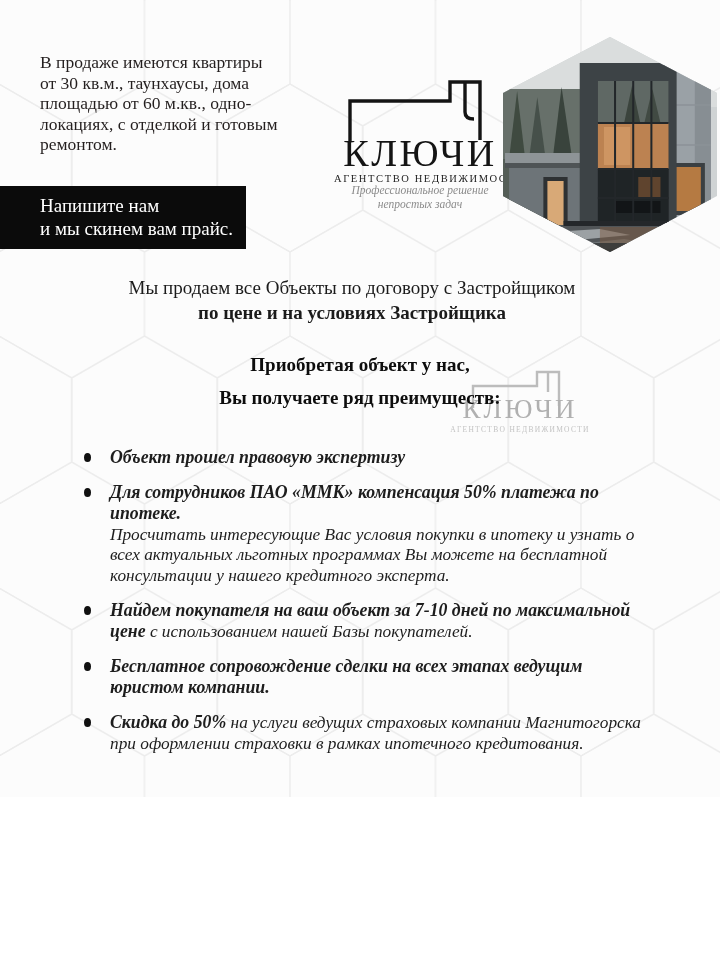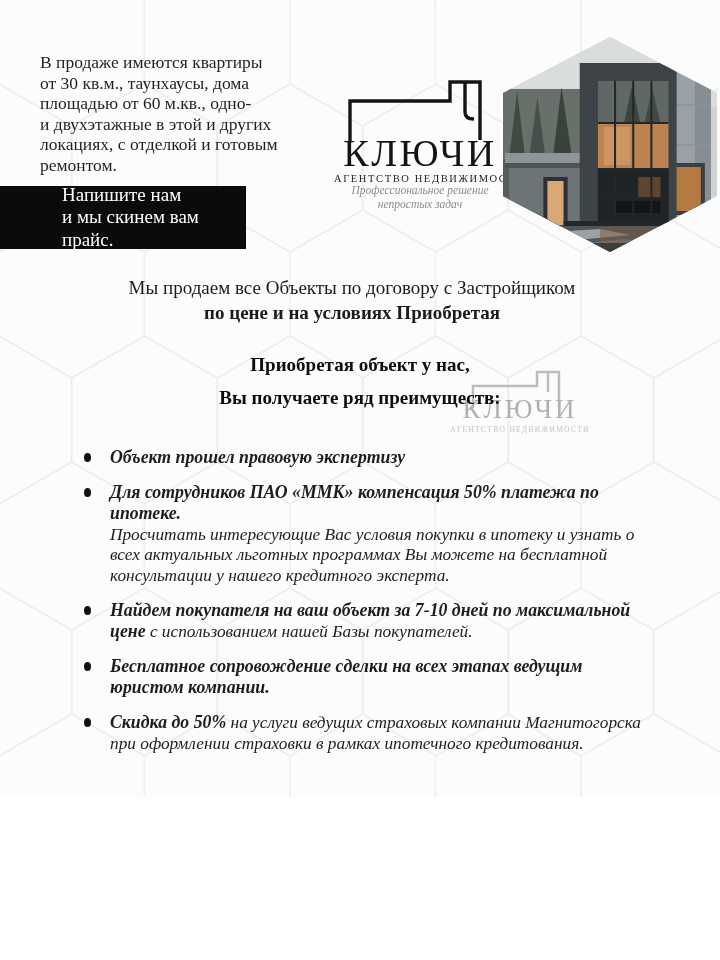--- a/index.html
+++ b/index.html
@@ -10,21 +10,21 @@
     font-family:"Liberation Serif","DejaVu Serif",serif;
     color:#1d1d1d;
   }
   .hexbg{position:absolute;left:0;top:0;z-index:0;}
   
   .intro{position:absolute;left:40px;top:52px;z-index:2;font-size:17.5px;line-height:20.6px;color:#241f1f;}
   
   .cta{
     position:absolute;left:0;top:186px;width:246px;height:63px;z-index:2;
     background:#0b0b0b;color:#ffffff;box-sizing:border-box;
-    display:flex;flex-direction:column;justify-content:center;padding-left:62px;
+    display:flex;flex-direction:column;justify-content:center;padding-left:40px;
     font-size:19px;line-height:22.5px;
   }
   
   .logoblock{position:absolute;left:334px;top:70px;width:172px;z-index:2;text-align:center;}
   .logoblock svg{display:block;margin:0 auto;}
   .logo-agency{font-size:10.5px;letter-spacing:1.6px;margin-top:3px;color:#1d1d1d;white-space:nowrap;}
   .logo-tag{font-style:italic;color:#8b8b8b;font-size:11.5px;line-height:13.5px;}
   
   .hexphoto{
     position:absolute;left:503px;top:37px;width:214px;height:215px;z-index:2;
@@ -70,21 +70,20 @@
         </g>
       </pattern>
     </defs>
     <rect width="720" height="960" fill="url(#hexp)"></rect>
   </svg>
 
   <div class="intro">
     <div>В продаже имеются квартиры</div>
     <div>от 30 кв.м., таунхаусы, дома</div>
     <div>площадью от 60 м.кв., одно-</div>
-    <div>и двухэтажные в этой и других</div>
     <div>локациях, с отделкой и готовым</div>
     <div>ремонтом.</div>
   </div>
 
   <div class="cta">
     <div>Напишите нам</div>
     <div>и мы скинем вам прайс.</div>
   </div>
 
   <div class="logoblock">
@@ -143,21 +142,21 @@
       <rect x="60" y="184" width="146" height="5" fill="#24272a"></rect>
       <polygon points="0,198 96,192 126,198 0,210" fill="#9ca1a4"></polygon>
       <polygon points="20,213 120,202 160,209 40,215" fill="#7e8487" opacity=".7"></polygon>
       <rect x="96" y="190" width="66" height="24" fill="#7c5940" opacity=".5"></rect>
       <rect x="0" y="206" width="212" height="9" fill="#2c3032" opacity=".75"></rect>
     </svg>
   </div>
 
   <div class="subtitle">
     <div>Мы продаем все Объекты по договору с Застройщиком</div>
-    <div class="b2">по цене и на условиях Приобретая</div>
+    <div class="b2">по цене и на условиях Застройщика</div>
   </div>
 
   <div class="wm-logo">
     <svg width="118" height="44" viewBox="0 0 118 44">
       <path d="M12,44 V22 H76 V8 H98 V42" fill="none" stroke="#bcbcbc" stroke-width="2.4"></path>
       <path d="M87,8 V28" fill="none" stroke="#bcbcbc" stroke-width="2.4"></path>
     </svg>
     <div class="wm-name">КЛЮЧИ</div>
     <div class="wm-caption">АГЕНТСТВО НЕДВИЖИМОСТИ</div>
   </div>

